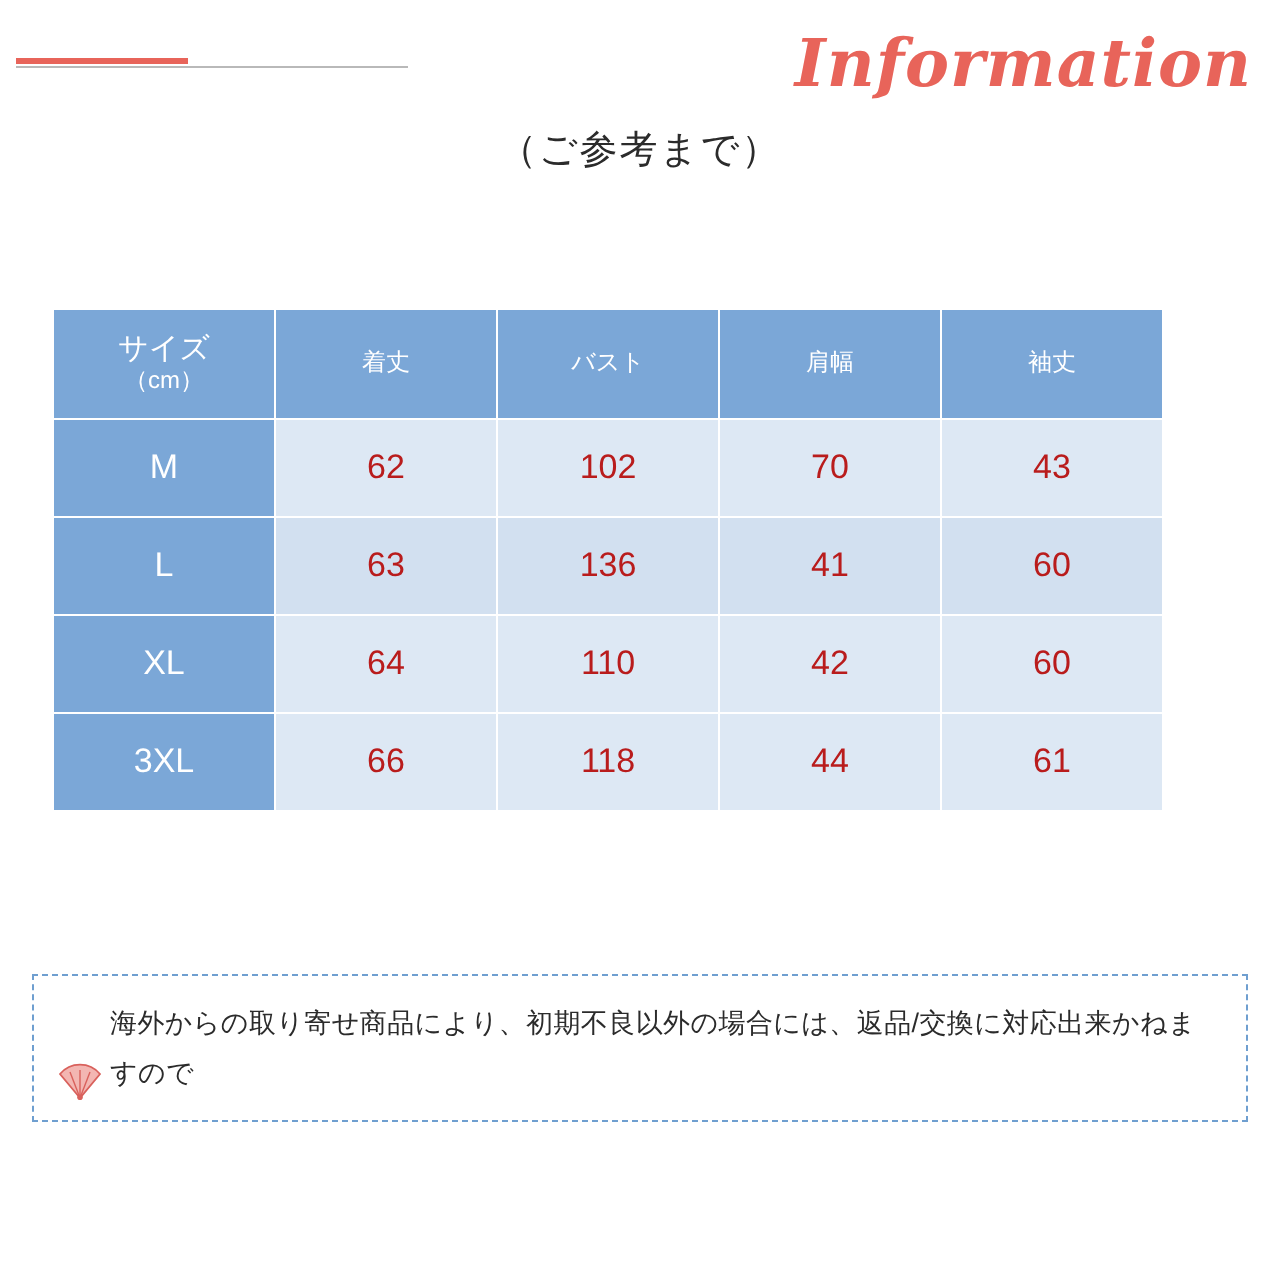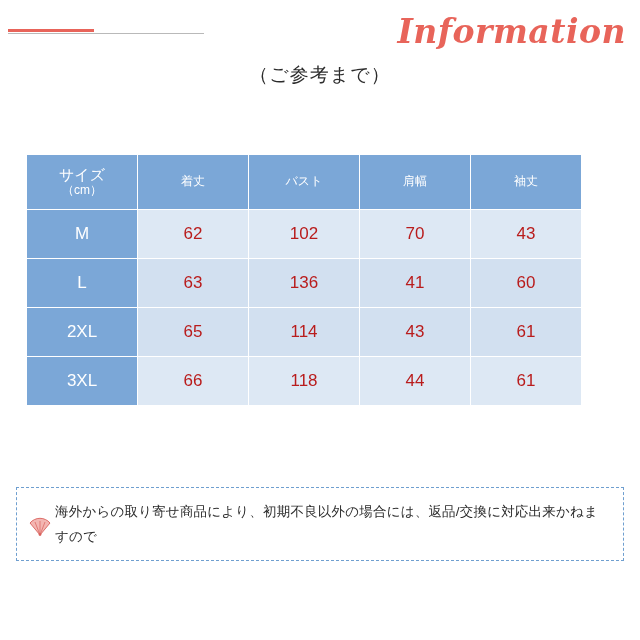--- a/index.html
+++ b/index.html
@@ -132,21 +132,21 @@
     position: absolute;
     left: 16px;
     top: 487px;
     width: 608px;
     box-sizing: border-box;
     border: 1px dashed #6f9fd0;
     padding: 12px 14px 10px 12px;
   }
   .note-row {
     display: flex;
-    align-items: center;
+    align-items: flex-end;
     margin-bottom: 8px;
   }
   .note-row:last-child {
     margin-bottom: 0;
   }
   .fan-icon {
     flex: 0 0 auto;
     width: 22px;
     height: 20px;
     margin-right: 4px;
@@ -194,26 +194,26 @@
           <td class="data">70</td>
           <td class="data">43</td>
         </tr>
         <tr class="row-b">
           <td class="col-size">L</td>
           <td class="data">63</td>
           <td class="data">136</td>
           <td class="data">41</td>
           <td class="data">60</td>
         </tr>
-        <tr class="row-b">
-          <td class="col-size">2XL</td>
-          <td class="data">65</td>
-          <td class="data">114</td>
-          <td class="data">43</td>
-          <td class="data">61</td>
+        <tr class="row-a">
+          <td class="col-size">XL</td>
+          <td class="data">64</td>
+          <td class="data">110</td>
+          <td class="data">42</td>
+          <td class="data">60</td>
         </tr>
         <tr class="row-a">
           <td class="col-size">3XL</td>
           <td class="data">66</td>
           <td class="data">118</td>
           <td class="data">44</td>
           <td class="data">61</td>
         </tr>
       </tbody>
     </table>

